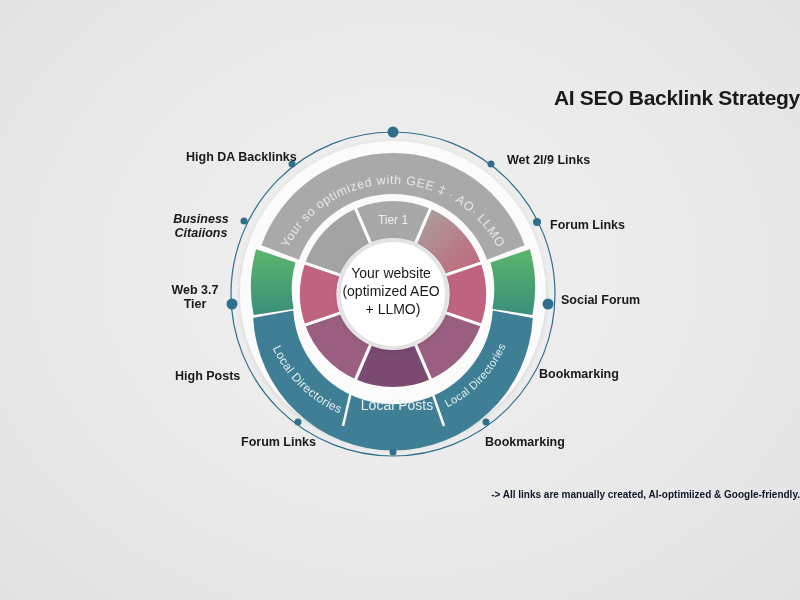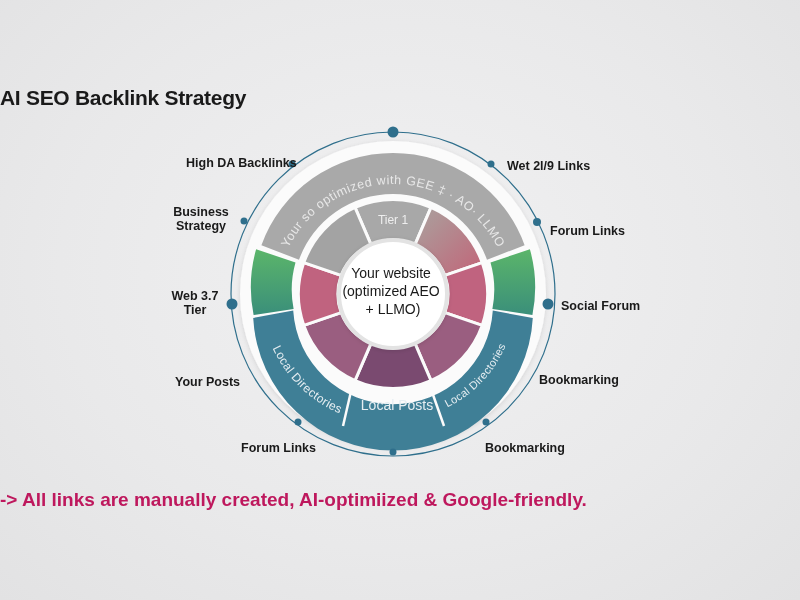--- a/index.html
+++ b/index.html
@@ -4,30 +4,30 @@
 <style>
   html, body { margin:0; padding:0; }
   body {
     width:800px; height:600px; overflow:hidden;
     background: radial-gradient(ellipse at 50% 45%, #f1f1f2 0%, #e9e9ea 60%, #e2e2e3 100%);
     font-family: "Liberation Sans", sans-serif;
     position:relative;
   }
   .title {
     position:absolute; left:0; width:800px; top:86px;
-    text-align:left; font-size:21px; font-weight:bold; color:#1a1a1a;
+    text-align:right; font-size:21px; font-weight:bold; color:#1a1a1a;
     letter-spacing:-0.3px;
   }
   .footer {
     position:absolute; left:0; width:800px; top:489px;
-    text-align:left; font-size:19px; font-weight:bold; color:#be185d;
+    text-align:right; font-size:10px; font-weight:bold; color:#0f172a;
   }
   .label {
     position:absolute; font-size:12.5px; font-weight:bold; color:#1a1a1a;
-    line-height:14px; white-space:nowrap;margin-top:6px;
+    line-height:14px; white-space:nowrap;
   }
   .label.center { text-align:center; }
   svg.diagram { position:absolute; left:0; top:0; }
 </style>
 </head>
 <body>
 
 <div class="title">AI SEO Backlink Strategy</div>
 
 <svg class="diagram" width="800" height="600" viewBox="0 0 800 600">
@@ -106,29 +106,29 @@
     <circle cx="298" cy="422" r="3.5"></circle>
     <circle cx="393" cy="452" r="3.5"></circle>
     <circle cx="486" cy="422" r="3.5"></circle>
     <circle cx="491" cy="164" r="3.5"></circle>
     <circle cx="537" cy="222" r="4"></circle>
     <circle cx="548" cy="304" r="5.5"></circle>
   </g>
 </svg>
 
 <div class="label" style="left:186px; top:150px;">High DA Backlinks</div>
-<div class="label center" style="left:172px; top:199px; width:58px;">
+<div class="label center" style="left:172px; top:212px; width:58px;font-style:italic;">
   <div>Business</div>
-  <div>Strategy</div>
+  <div>Citaiions</div>
 </div>
 <div class="label center" style="left:168px; top:283px; width:54px;">
   <div>Web 3.7</div>
   <div>Tier</div>
 </div>
-<div class="label" style="left:175px; top:369px;">Your Posts</div>
+<div class="label" style="left:175px; top:369px;">High Posts</div>
 <div class="label" style="left:241px; top:435px;">Forum Links</div>
 
 <div class="label" style="left:507px; top:153px;">Wet 2l/9 Links</div>
 <div class="label" style="left:550px; top:218px;">Forum Links</div>
 <div class="label" style="left:561px; top:293px;">Social Forum</div>
 <div class="label" style="left:539px; top:367px;">Bookmarking</div>
 <div class="label" style="left:485px; top:435px;">Bookmarking</div>
 
 <div class="footer">-&gt; All links are manually created, AI-optimiized &amp; Google-friendly.</div>
 

